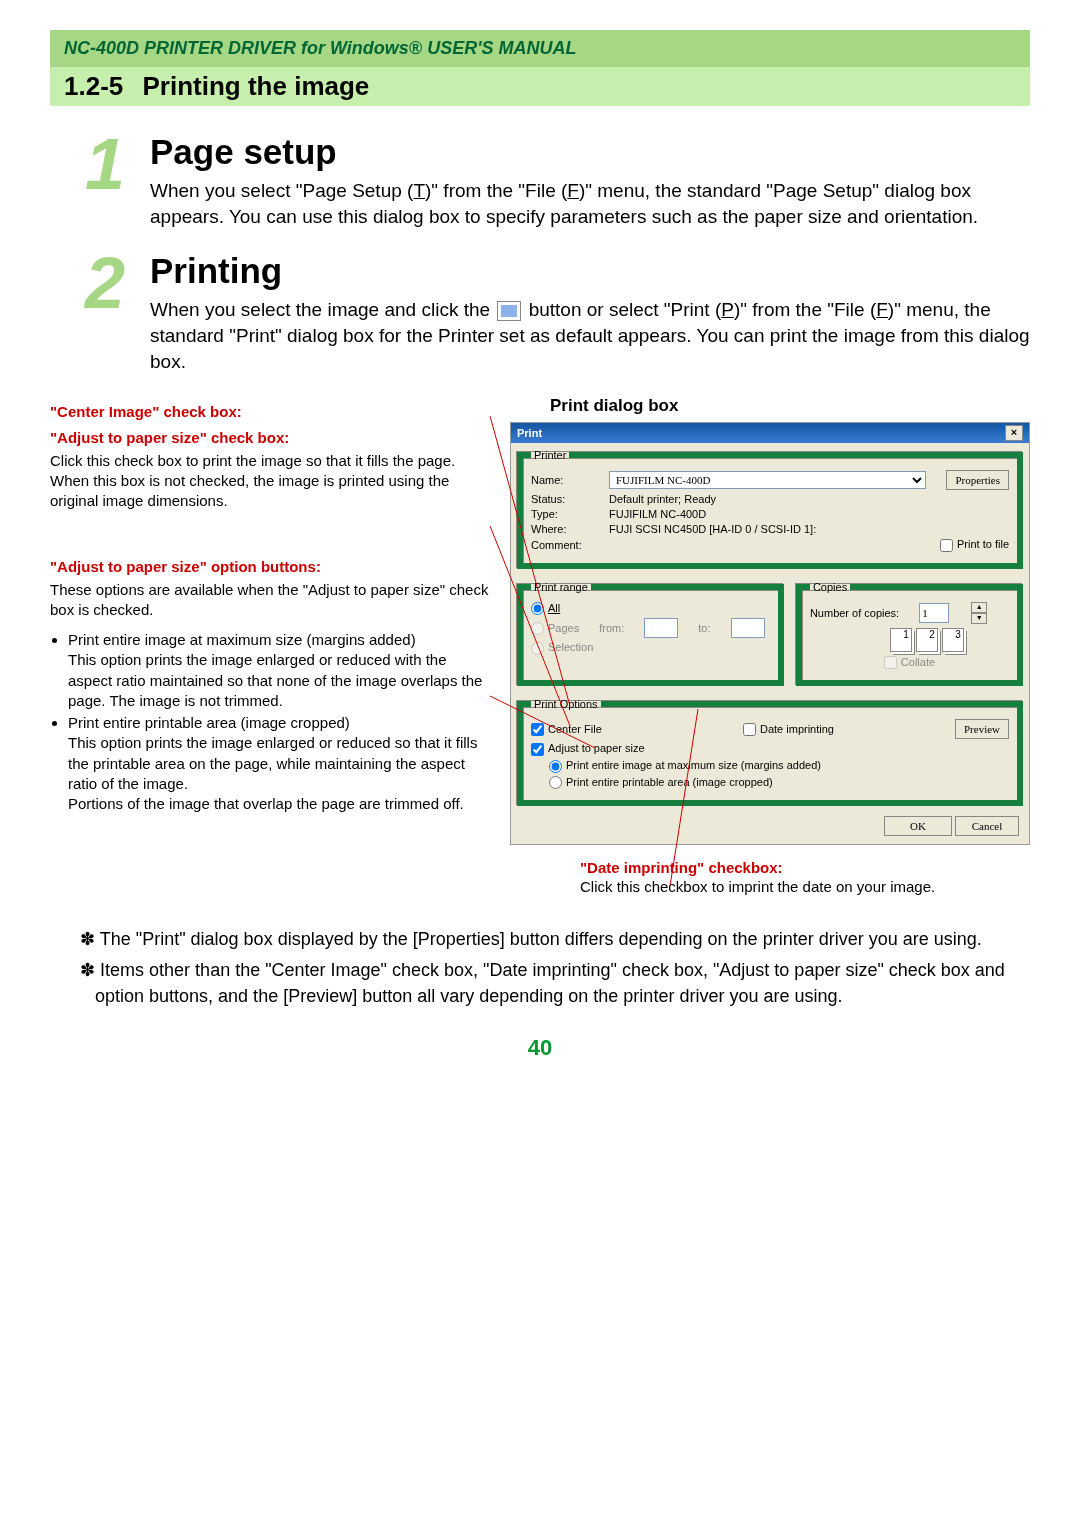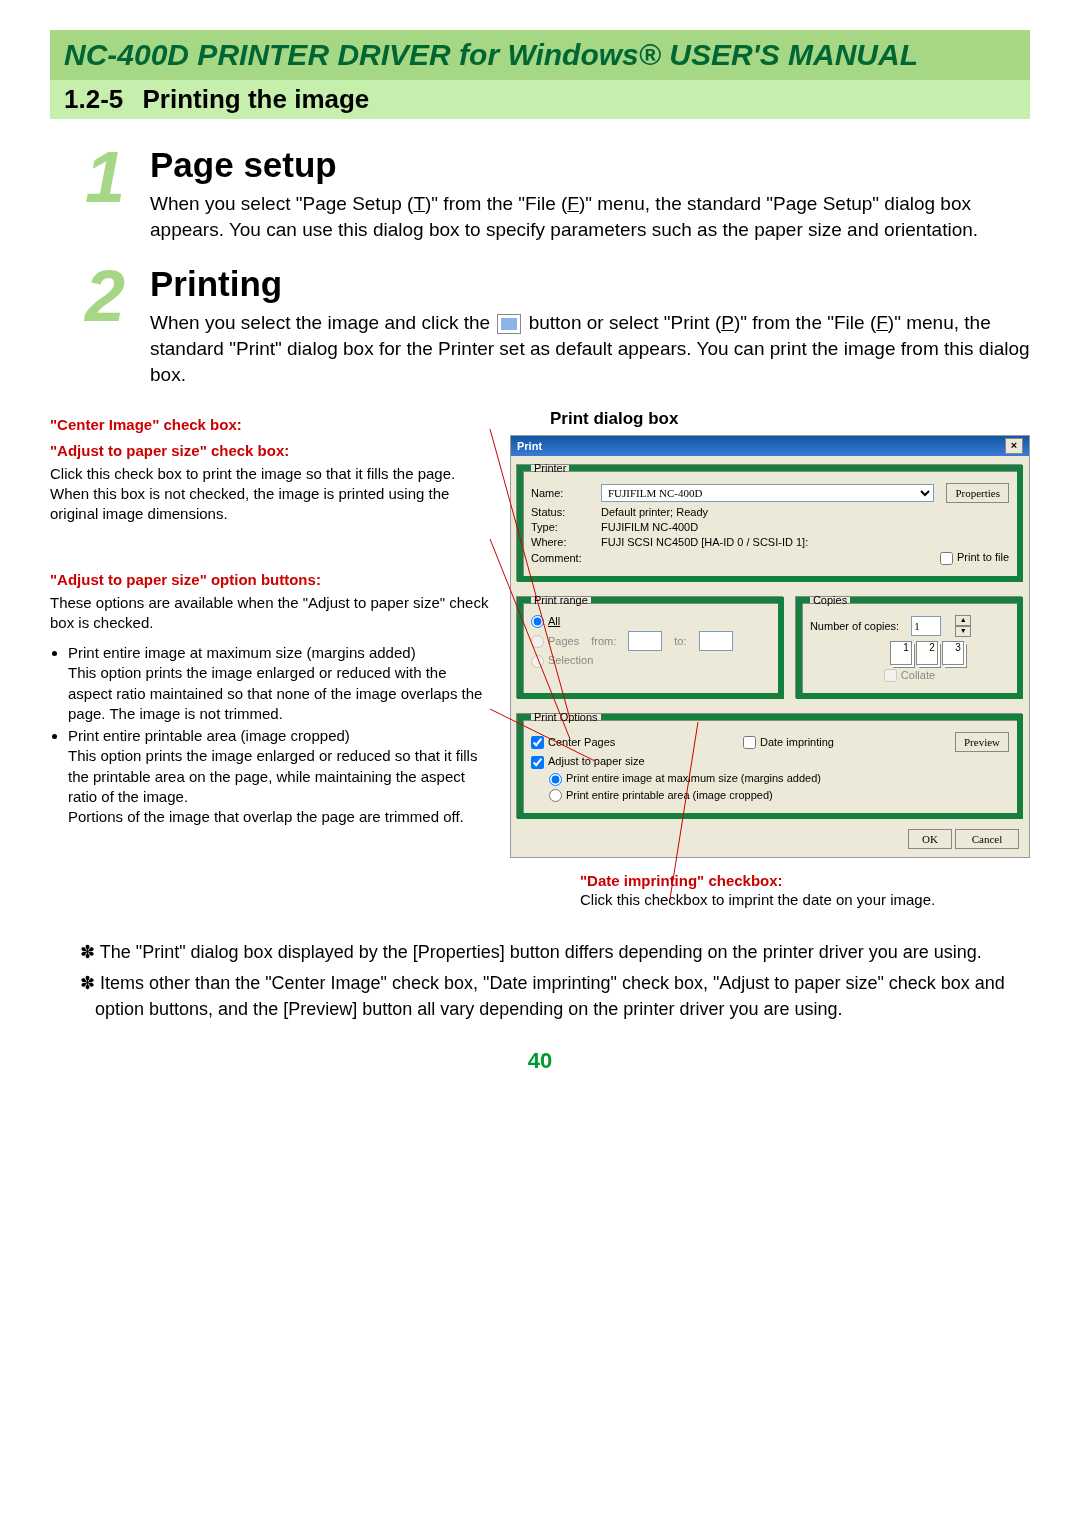--- a/index.html
+++ b/index.html
@@ -6,21 +6,21 @@
     margin: 0;
     padding: 30px 50px;
     background: #fff;
     font-family: Arial, Helvetica, sans-serif;
     color: #000;
     width: 980px;
   }
   .header-bar {
     background: #a6d785;
     padding: 8px 14px;
-    font-size: 30px;
+    font-size: 18px;
     font-weight: bold;
     color: #006633;
     font-style: italic;
   }
   .title-bar {
     background: #c6eead;
     padding: 4px 14px;
     font-size: 26px;
     font-weight: bold;
     color: #000;
@@ -63,21 +63,21 @@
     position: relative;
   }
   .dlg-titlebar {
     background: linear-gradient(#1256a0,#3a7bd5);
     color:#fff; padding:2px 6px; font-weight:bold;
     display:flex; justify-content:space-between; align-items:center;
   }
   .close-btn { background:#ece9d8; color:#000; border:1px solid #888; width:16px; height:14px; text-align:center; line-height:12px; font-weight:bold; }
   fieldset { border:6px solid #15803d; box-shadow:1px 1px 0 #888 inset, -1px -1px 0 #888; margin:6px; padding:6px 8px 8px 8px; }
   legend { padding:0 3px; }
-  .row { display:flex; align-items:center; margin:3px 0; gap:12px; }
+  .row { display:flex; align-items:center; margin:3px 0; gap:20px; }
   .lbl { width:58px; }
   .val { flex:1; }
   select, input[type=text] {
     font-family: Tahoma; font-size:11px;
     border:1px solid #7f9db9; background:#fff;
     height:18px; padding:0 2px;
   }
   .btn { border:1px solid #888; background:#ece9d8; padding:0 8px; height:20px; font-family:Tahoma; font-size:11px; }
   .mid-row { display:flex; gap:0; }
   .disabled { color:#888; }
@@ -222,37 +222,37 @@
           </div>
           <div class="row disabled" style="justify-content:center;">
               <label><input type="checkbox" disabled="" style=""><span>Collate</span></label>
             </div>
         </fieldset>
       </div>
 
       <fieldset>
         <legend>Print Options</legend>
         <div class="row">
-          <label style="flex:1;"><input type="checkbox" checked="" style=""><span>Center Pages</span></label>
+          <label style="flex:1;"><input type="checkbox" checked="" style=""><span>Center File</span></label>
           <label style="flex:1;"><input type="checkbox" style=""><span>Date imprinting</span></label>
           <button class="btn">Preview</button>
         </div>
         <div class="row">
             <label><input type="checkbox" checked="" style=""><span>Adjust to paper size</span></label>
           </div>
         <div class="row" style="margin-left:18px;">
             <label><input type="radio" checked="" style=""><span>Print entire image at maximum size (margins added)</span></label>
           </div>
         <div class="row" style="margin-left:18px;">
             <label><input type="radio" style=""><span>Print entire printable area (image cropped)</span></label>
           </div>
       </fieldset>
 
       <div class="btn-row">
-        <button class="btn" style="width:44px;">OK</button>
+        <button class="btn" style="width:68px;">OK</button>
         <button class="btn" style="width:64px;">Cancel</button>
       </div>
     </div>
 
     <div style="margin-top:14px; margin-left:70px; font-size:15px;">
       <div class="annot-head">"Date imprinting" checkbox:</div>
       <div class="annot-body">Click this checkbox to imprint the date on your image.</div>
     </div>
   </div>
 

